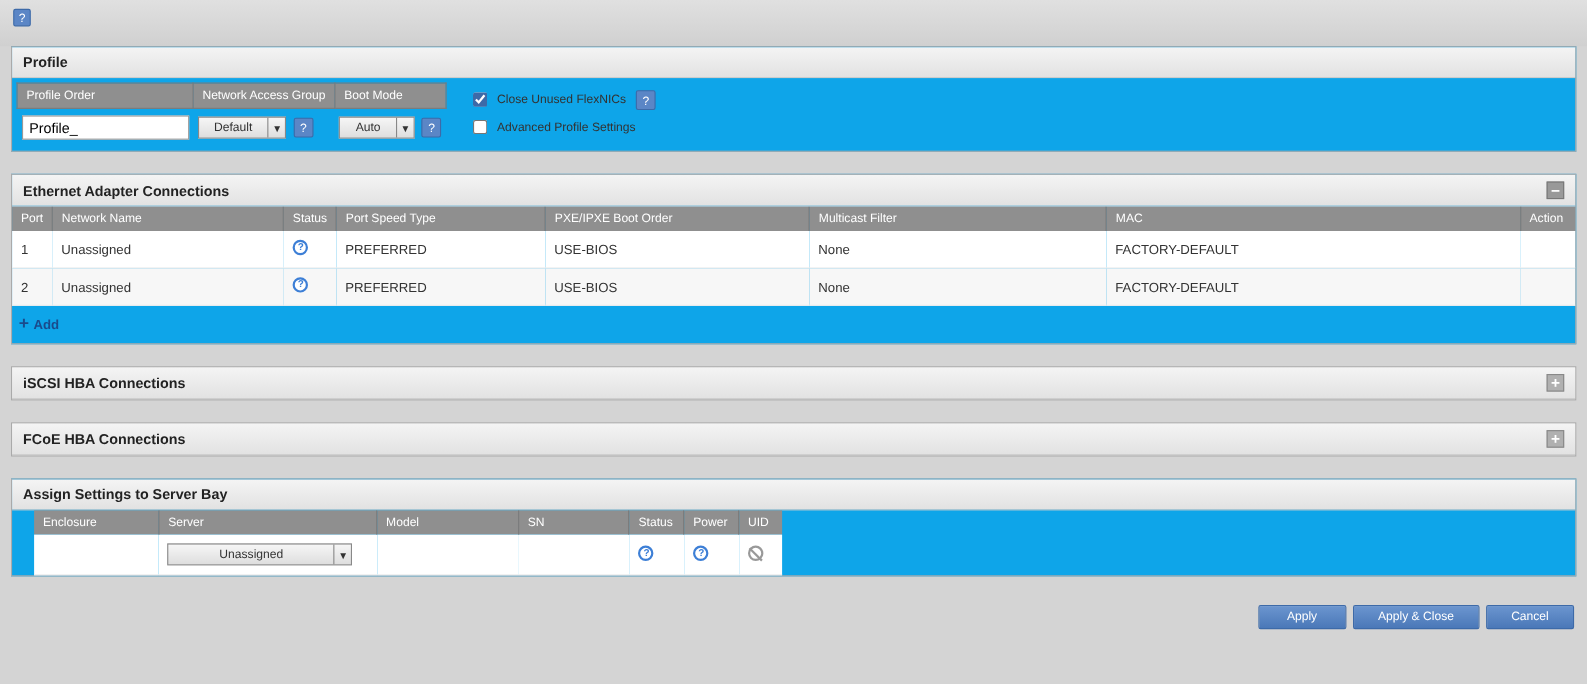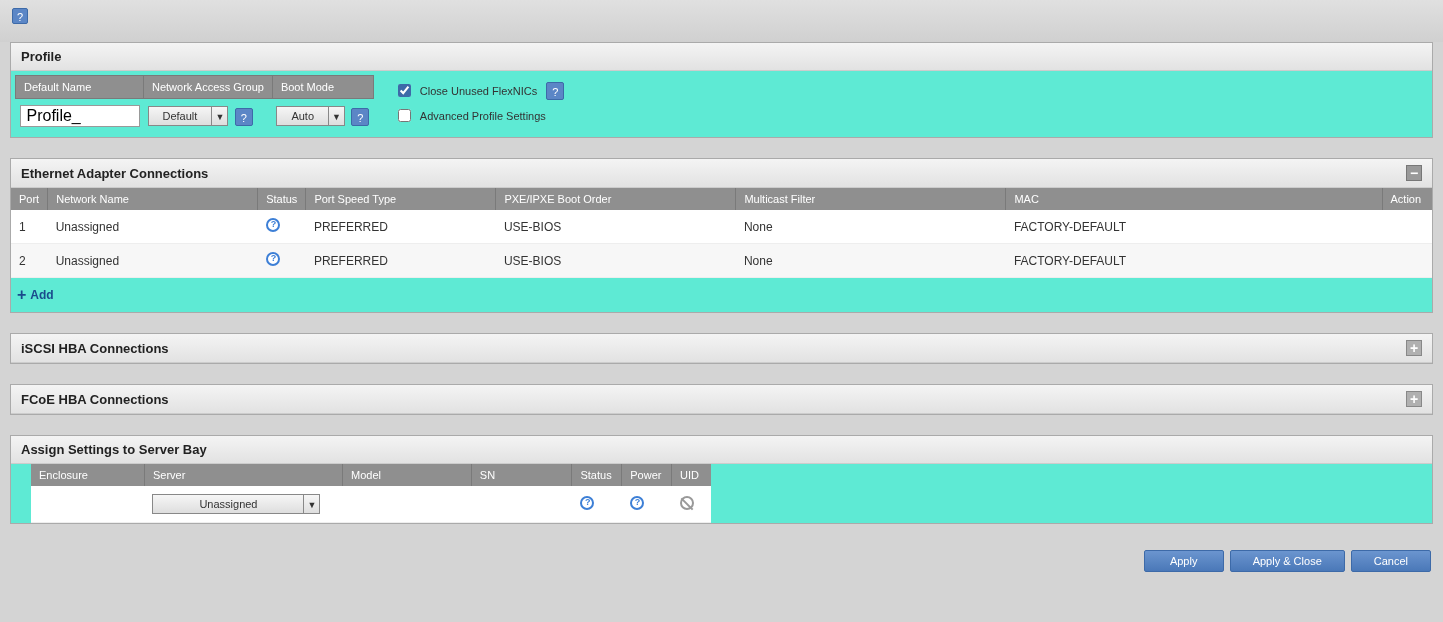--- a/index.html
+++ b/index.html
@@ -32,21 +32,21 @@
     font-size: 11px;
     border-radius: 2px;
     border: 1px solid #3d6aa8;
     cursor: pointer;
   }
   .panel-container {
     margin: 0 10px;
   }
   .panel {
     border: 1px solid #aaa;
-    background: #5eead4;
+    background: #0ea5e9;
     margin-bottom: 20px;
   }
   .panel-header {
     background: linear-gradient(#f4f4f4, #e2e2e2);
     padding: 6px 10px;
     font-weight: bold;
     font-size: 13px;
     color: #222;
     border-bottom: 1px solid #ccc;
     display: flex;
@@ -92,25 +92,25 @@
     font-size: 11px;
     text-align: left;
     padding: 5px 8px;
     border: 1px solid #7a7a7a;
   }
   .profile-table td {
     padding: 6px 4px;
     vertical-align: middle;
   }
   .text-input {
-    width: 120px;
+    width: 152px;
     height: 22px;
     padding: 2px 6px;
     border: 1px solid #999;
-    font-size: 16px;
+    font-size: 13px;
   }
   .dropdown {
     display: inline-flex;
     align-items: stretch;
     border: 1px solid #888;
     background: linear-gradient(#f6f6f6, #dedede);
     height: 20px;
     cursor: pointer;
   }
   .dropdown .dd-label {
@@ -266,21 +266,21 @@
 <div class="panel-container">
 
   <div class="panel">
     <div class="panel-header">
       <span>Profile</span>
     </div>
     <div class="profile-body">
       <table class="profile-table">
         <tbody>
             <tr>
-          <th>Default Name</th>
+          <th>Profile Order</th>
           <th>Network Access Group</th>
           <th>Boot Mode</th>
         </tr>
         <tr>
           <td>
             <input type="text" class="text-input" value="Profile_" style="">
           </td>
           <td>
             <span class="dropdown">
               <span class="dd-label">Default</span>

